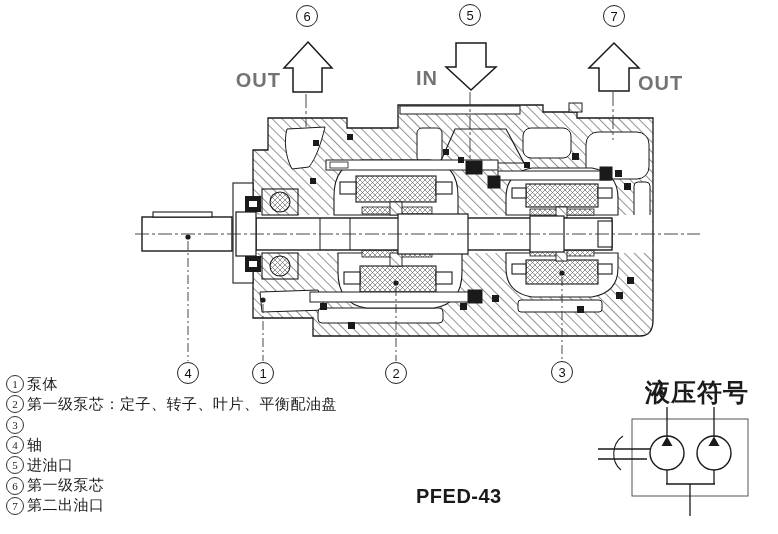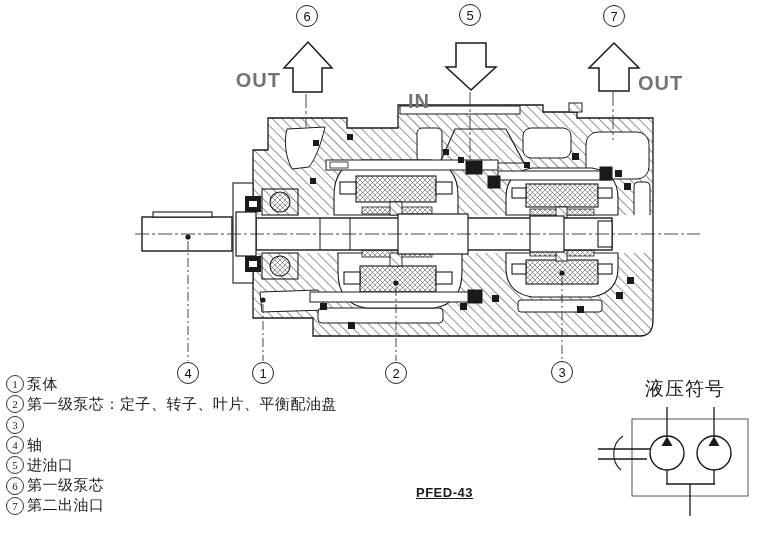--- a/index.html
+++ b/index.html
@@ -10,22 +10,22 @@
   .callout{position:absolute;width:22px;height:22px;border:1.4px solid #222;border-radius:50%;
            background:#fff;display:flex;align-items:center;justify-content:center;
            font-size:13px;color:#111;box-sizing:border-box;}
   .legend{position:absolute;left:6px;top:374px;}
   .legend-row{display:flex;align-items:center;height:20.3px;}
   .lnum{width:16px;height:16px;border:1px solid #333;border-radius:50%;display:inline-flex;
         align-items:center;justify-content:center;font-size:11px;flex:0 0 16px;
         font-family:"Liberation Serif","DejaVu Serif",serif;}
   .ltext{margin-left:3px;font-size:15px;font-family:"Liberation Serif","DejaVu Serif",serif;
          white-space:nowrap;letter-spacing:0.5px;}
-  .model-label{position:absolute;left:416px;top:485px;font-size:13px;font-weight:700;letter-spacing:0.5px;text-decoration:underline;}
-  .symbol-title{position:absolute;left:645px;top:376px;font-size:19px;font-weight:400;letter-spacing:1px;
+  .model-label{position:absolute;left:416px;top:485px;font-size:20px;font-weight:700;letter-spacing:0.5px;}
+  .symbol-title{position:absolute;left:645px;top:376px;font-size:25px;font-weight:700;letter-spacing:1px;
                 font-family:"DejaVu Sans","Liberation Sans",sans-serif;}
 </style>
 </head>
 <body>
 
 <div id="stage">
 
   <svg id="drawing" width="778" height="534" viewBox="0 0 778 534" xmlns="http://www.w3.org/2000/svg">
     <defs>
       <pattern id="hatch" width="7" height="7" patternUnits="userSpaceOnUse" patternTransform="rotate(-45)">
@@ -182,21 +182,21 @@
       <line x1="598" y1="459" x2="647" y2="459"></line>
       <path d="M623,436 C611,444 611,462 621,470" stroke-width="1.1"></path>
       <line x1="667" y1="470" x2="667" y2="484"></line>
       <line x1="714" y1="470" x2="714" y2="484"></line>
       <line x1="666" y1="484" x2="715" y2="484"></line>
       <line x1="690" y1="484" x2="690" y2="516"></line>
     </g>
   </svg>
 
   <span class="port-label" style="left:229px;top:70px;width:52px;text-align:right;">OUT</span>
-  <span class="port-label" style="left:408px;top:68px;width:30px;text-align:left;margin-top:23px;">IN</span>
+  <span class="port-label" style="left:408px;top:68px;width:30px;text-align:right;">IN</span>
   <span class="port-label" style="left:638px;top:73px;width:54px;text-align:left;">OUT</span>
 
   <span class="callout" style="left:296px;top:5px;">6</span>
   <span class="callout" style="left:459px;top:4px;">5</span>
   <span class="callout" style="left:603px;top:5px;">7</span>
   <span class="callout" style="left:177px;top:362px;">4</span>
   <span class="callout" style="left:252px;top:362px;">1</span>
   <span class="callout" style="left:385px;top:362px;">2</span>
   <span class="callout" style="left:551px;top:361px;">3</span>
 

